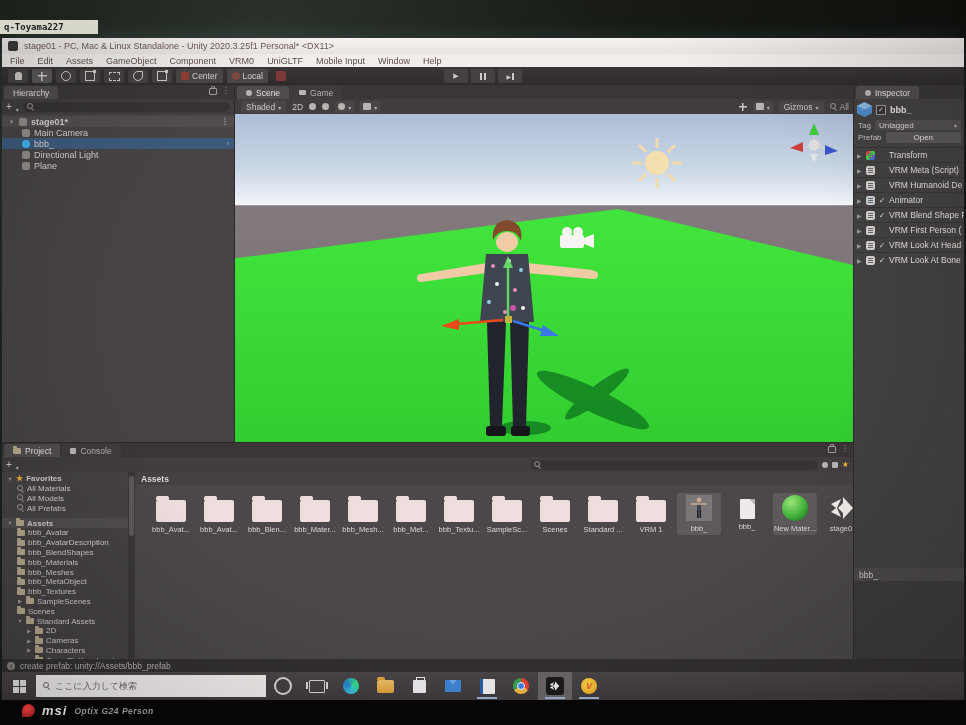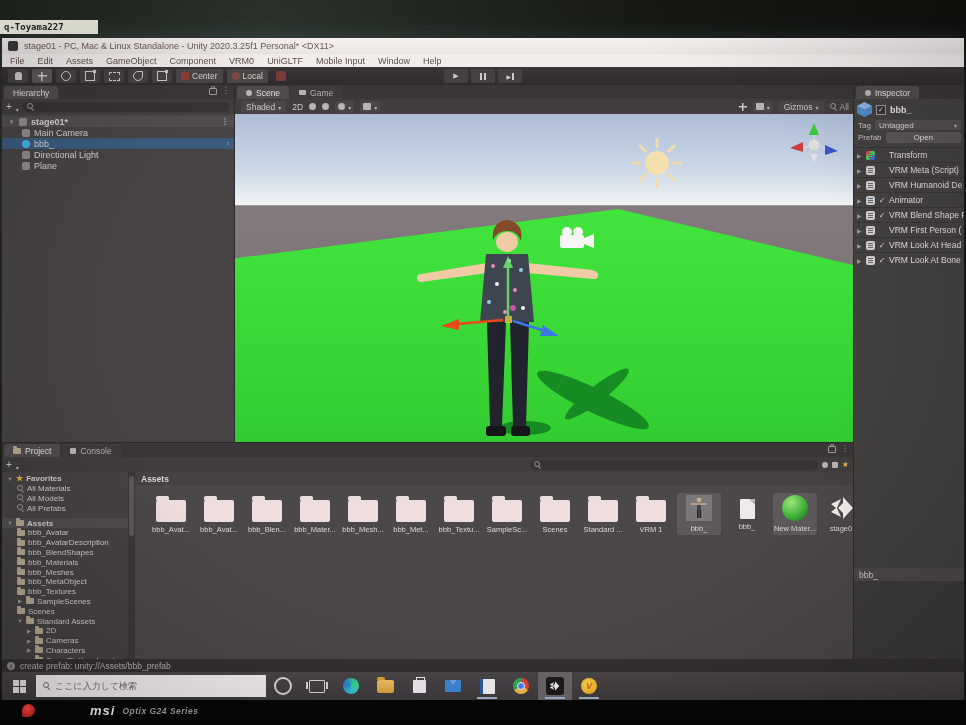--- a/index.html
+++ b/index.html
@@ -6,21 +6,21 @@
   body{width:966px;height:725px;overflow:hidden;position:relative;
        font-family:"Liberation Sans",sans-serif;
        background:radial-gradient(circle at 28% 6%, #2b332b 0%, #161a13 38%, #0c0e0a 75%);}
   .px{position:absolute;}
   
   .sticker{left:0;top:20px;width:94px;height:14px;background:#d9d9cb;color:#1d1d1d;
            font:bold 9px "DejaVu Sans Mono",monospace;line-height:14px;padding-left:4px;}
   .bezel-bottom{left:0;top:700px;width:966px;height:25px;background:#060606;}
   .msi-wrap{left:22px;top:703px;display:flex;align-items:center;gap:7px;}
   .msi-shield{width:13px;height:13px;background:radial-gradient(circle at 40% 35%,#e23b3b,#7e1414);border-radius:50% 50% 50% 10%;}
-  .msi-txt{color:#cfcfcf;font:italic bold 13px "Liberation Sans",sans-serif;letter-spacing:1px;margin-left:48px;}
+  .msi-txt{color:#cfcfcf;font:italic bold 13px "Liberation Sans",sans-serif;letter-spacing:1px;}
   .msi-model{color:#8d8d8d;font:bold italic 8.5px "Liberation Sans",sans-serif;letter-spacing:.5px;}
   
   .screen{left:2px;top:38px;width:962px;height:662px;background:#4a4546;overflow:hidden;
           display:flex;flex-direction:column;box-shadow:0 0 22px rgba(150,180,230,.14);}
   .glare{left:2px;top:38px;width:962px;height:662px;pointer-events:none;z-index:60;
          background:radial-gradient(ellipse at 50% 42%, rgba(255,255,255,0) 55%, rgba(0,0,0,.20) 100%);}
   
   .titlebar{height:16px;background:linear-gradient(#f6f2f0,#e9e4e2);display:flex;align-items:center;
             gap:6px;padding:0 6px;color:#6b5a55;font-size:9px;flex:none;}
   .appico{width:10px;height:10px;background:#3a3a3a;border-radius:2px;flex:none;}
@@ -768,14 +768,14 @@
       </span>
   </div>
 </div>
 
 <div class="px glare"></div>
 
 <div class="px bezel-bottom"></div>
 <div class="px msi-wrap">
   <i class="msi-shield"></i>
   <span class="msi-txt">msi</span>
-  <span class="msi-model">Optix G24 Series</span>
+  <span class="msi-model">Optix G24 Person</span>
 </div>
 
 </body></html>

